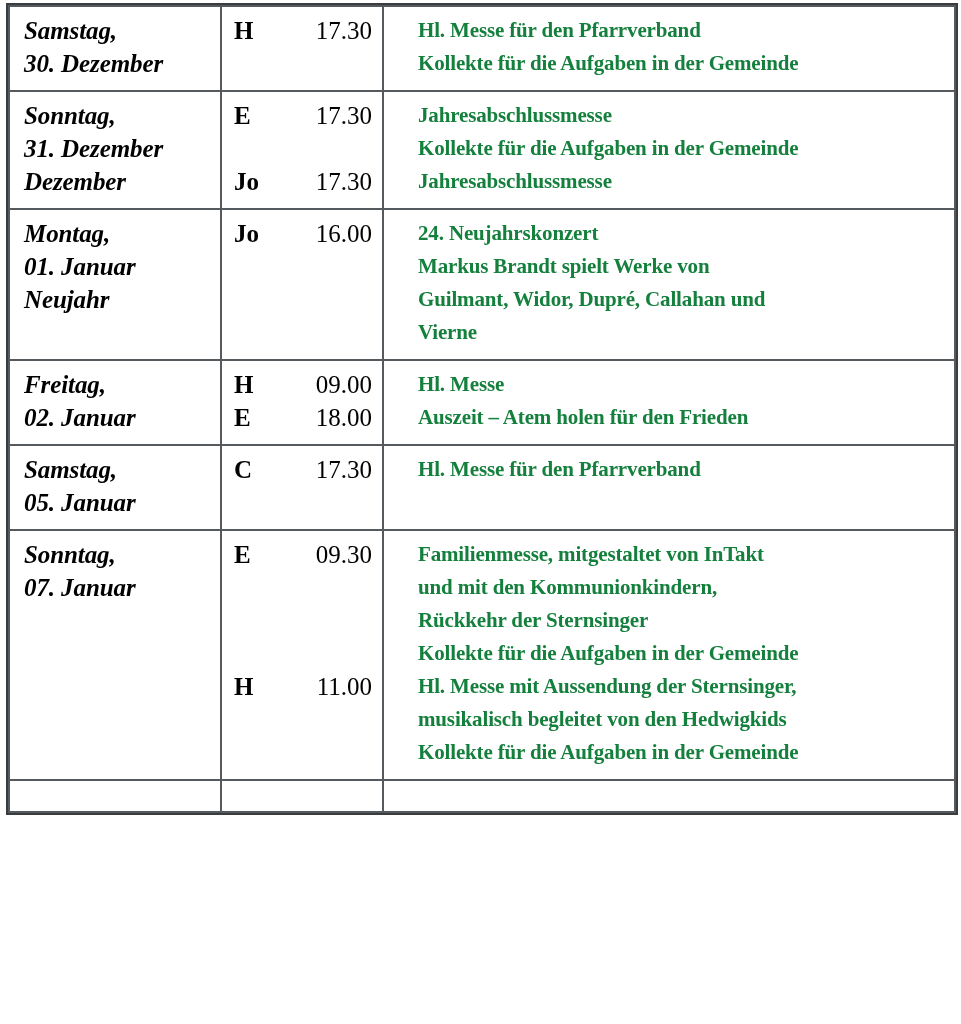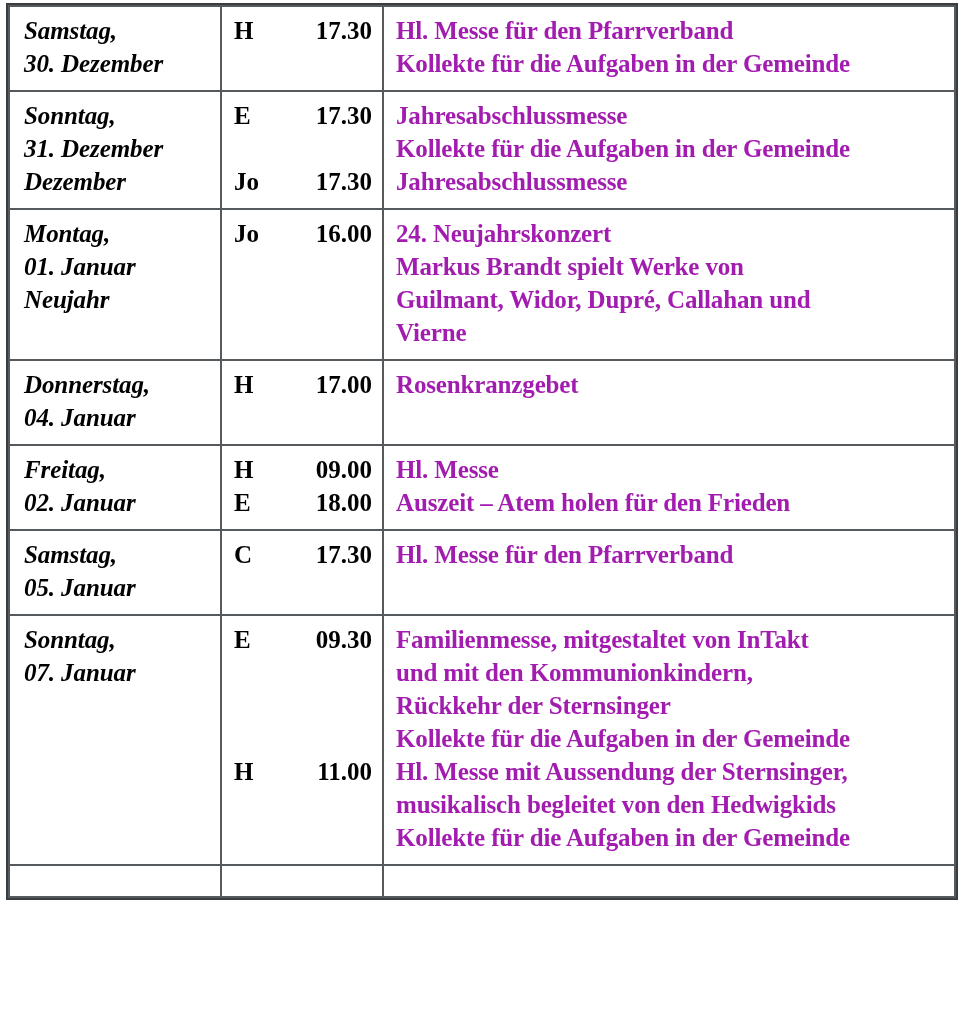--- a/index.html
+++ b/index.html
@@ -78,38 +78,39 @@
     width: 58px;
     padding-left: 12px;
     box-sizing: border-box;
     font-weight: bold;
     font-size: 25px;
     color: #000000;
     text-align: left;
   }
   .svc-time {
     flex: 1;
-    font-weight: bold;
+    font-weight: normal;
     font-size: 25px;
     color: #000000;
     text-align: right;
     white-space: nowrap;
   }
 
   
   .desc-cell {
     padding: 7px 6px 10px 12px;
   }
   .desc-line {
     font-weight: bold;
-    font-size: 25px;
+    font-size: 21px;
     line-height: 33px;
-    color: #a21caf;
+    color: #15803d;
     white-space: nowrap;
     letter-spacing: -0.15px;
+    margin-left: 22px;
   }
 
   
   .tail-row td { height: 30px; }
 </style>
 </head>
 <body>
 
 <div class="page">
 
@@ -195,41 +196,20 @@
               <div class="desc-line">24. Neujahrskonzert</div>
               <div class="desc-line">Markus Brandt spielt Werke von</div>
               <div class="desc-line">Guilmant, Widor, Dupré, Callahan und</div>
               <div class="desc-line">Vierne</div>
             </div>
           </td>
         </tr>
         <tr>
           <td>
             <div class="date-cell">
-              <div class="date-line">Donnerstag,</div>
-              <div class="date-line">04. Januar</div>
-            </div>
-          </td>
-          <td>
-            <div class="svc-cell">
-              <div class="svc-row">
-                <span class="svc-letter">H</span>
-                <span class="svc-time">17.00</span>
-              </div>
-            </div>
-          </td>
-          <td>
-            <div class="desc-cell">
-              <div class="desc-line">Rosenkranzgebet</div>
-            </div>
-          </td>
-        </tr>
-        <tr>
-          <td>
-            <div class="date-cell">
               <div class="date-line">Freitag,</div>
               <div class="date-line">02. Januar</div>
             </div>
           </td>
           <td>
             <div class="svc-cell">
               <div class="svc-row">
                 <span class="svc-letter">H</span>
                 <span class="svc-time">09.00</span>
               </div>

